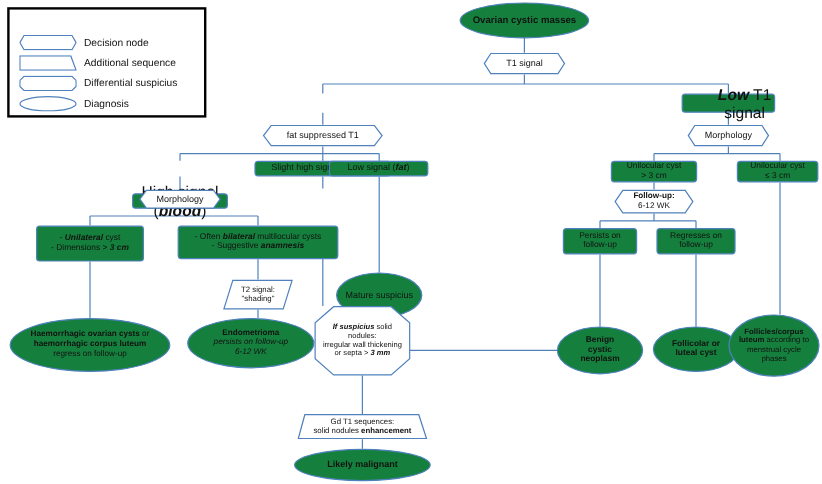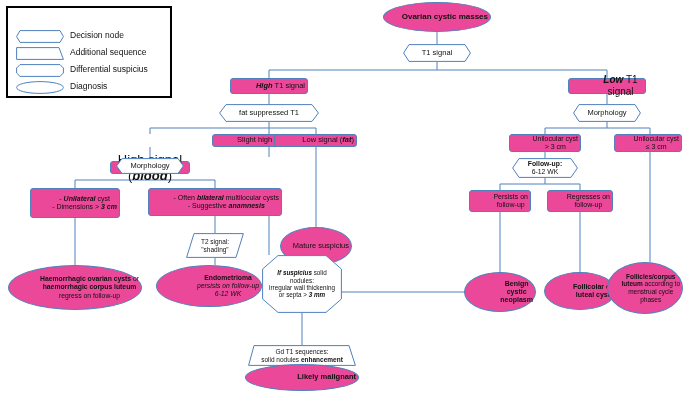--- a/index.html
+++ b/index.html
@@ -2,21 +2,21 @@
 <html><head>
 <meta charset="utf-8">
 <style>
   html,body{margin:0;padding:0;background:#ffffff;}
   body{width:685px;height:403px;overflow:hidden;
        font-family:"Liberation Sans","DejaVu Sans",sans-serif;color:#111;}
   #canvas{position:relative;width:685px;height:403px;}
   svg#wires{position:absolute;left:0;top:0;width:685px;height:403px;}
 
   .node{position:absolute;box-sizing:border-box;display:flex;align-items:center;
-        justify-content:flex-end;text-align:center;background:#ec4899;
+        justify-content:center;text-align:center;background:#15803d;
         border:1px solid #4f81bd;color:#111;line-height:1.18;}
   .node .txt{display:block;padding:0 2px;}
 
   
   .rect{border-radius:3px;}
   .ellipse{border-radius:50%;}
   .shapewrap{position:absolute;}
   .shapewrap svg{position:absolute;left:0;top:0;overflow:visible;}
   .shapewrap .lbl{position:absolute;left:0;top:0;width:100%;height:100%;
      display:flex;align-items:center;justify-content:center;text-align:center;
@@ -133,25 +133,22 @@
     <span class="txt">Ovarian cystic masses</span>
   </div>
 
   <div class="shapewrap" style="left:403px;top:44px;width:68px;height:18px;">
     <svg width="68" height="18" fill="#fff" stroke="#4f81bd" stroke-width="1">
       <polygon points="6,0.6 62,0.6 67.4,9 62,17.4 6,17.4 0.6,9"></polygon>
     </svg>
     <div class="lbl" style="font-size:7.5px;">T1 signal</div>
   </div>
 
-  <div class="node rect" style="left:230px;top:78px;width:78px;height:16px;font-size:7.5px;">
-    <span class="txt"><b><i>High</i></b> T1 signal</span>
-  </div>
-
-  <div class="node rect" style="left:568px;top:78px;width:78px;height:16px;font-size:10px;padding-left:27px;">
+
+  <div class="node rect" style="left:568px;top:78px;width:78px;height:16px;font-size:13px;padding-left:27px;">
     <span class="txt"><b><i>Low</i></b> T1 signal</span>
   </div>
 
   <div class="shapewrap" style="left:219px;top:104px;width:100px;height:18px;text-decoration:underline;">
     <svg width="100" height="18" fill="#fff" stroke="#4f81bd" stroke-width="1">
       <polygon points="7,0.6 93,0.6 99.4,9 93,17.4 7,17.4 0.6,9"></polygon>
     </svg>
     <div class="lbl" style="font-size:7.5px;">fat suppressed  T1</div>
   </div>
 
@@ -223,21 +220,21 @@
 
   <div class="shapewrap" style="left:248px;top:345px;width:108px;height:21px;">
     <svg width="108" height="21" fill="#fff" stroke="#4f81bd" stroke-width="1">
       <polygon points="6,0.6 101,0.6 107.4,20.4 0.6,20.4"></polygon>
     </svg>
     <div class="lbl" style="font-size:6.5px;">
       <span>Gd T1 sequences:<br>solid nodules <b>enhancement</b></span>
     </div>
   </div>
 
-  <div class="node ellipse" style="left:245px;top:364px;width:114px;height:27px;font-size:7.5px;font-weight:bold;">
+  <div class="node ellipse" style="left:245px;top:374px;width:114px;height:27px;font-size:7.5px;font-weight:bold;">
     <span class="txt">Likely malignant</span>
   </div>
 
   <div class="shapewrap" style="left:573px;top:104px;width:68px;height:18px;">
     <svg width="68" height="18" fill="#fff" stroke="#4f81bd" stroke-width="1">
       <polygon points="6,0.6 62,0.6 67.4,9 62,17.4 6,17.4 0.6,9"></polygon>
     </svg>
     <div class="lbl" style="font-size:7.5px;">Morphology</div>
   </div>
 

